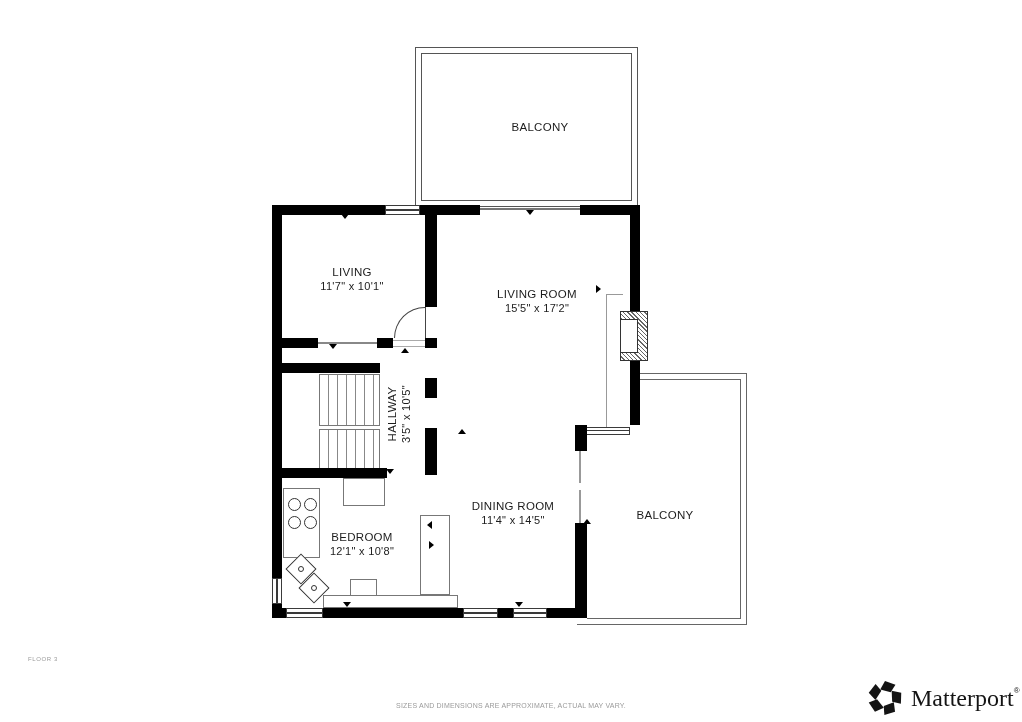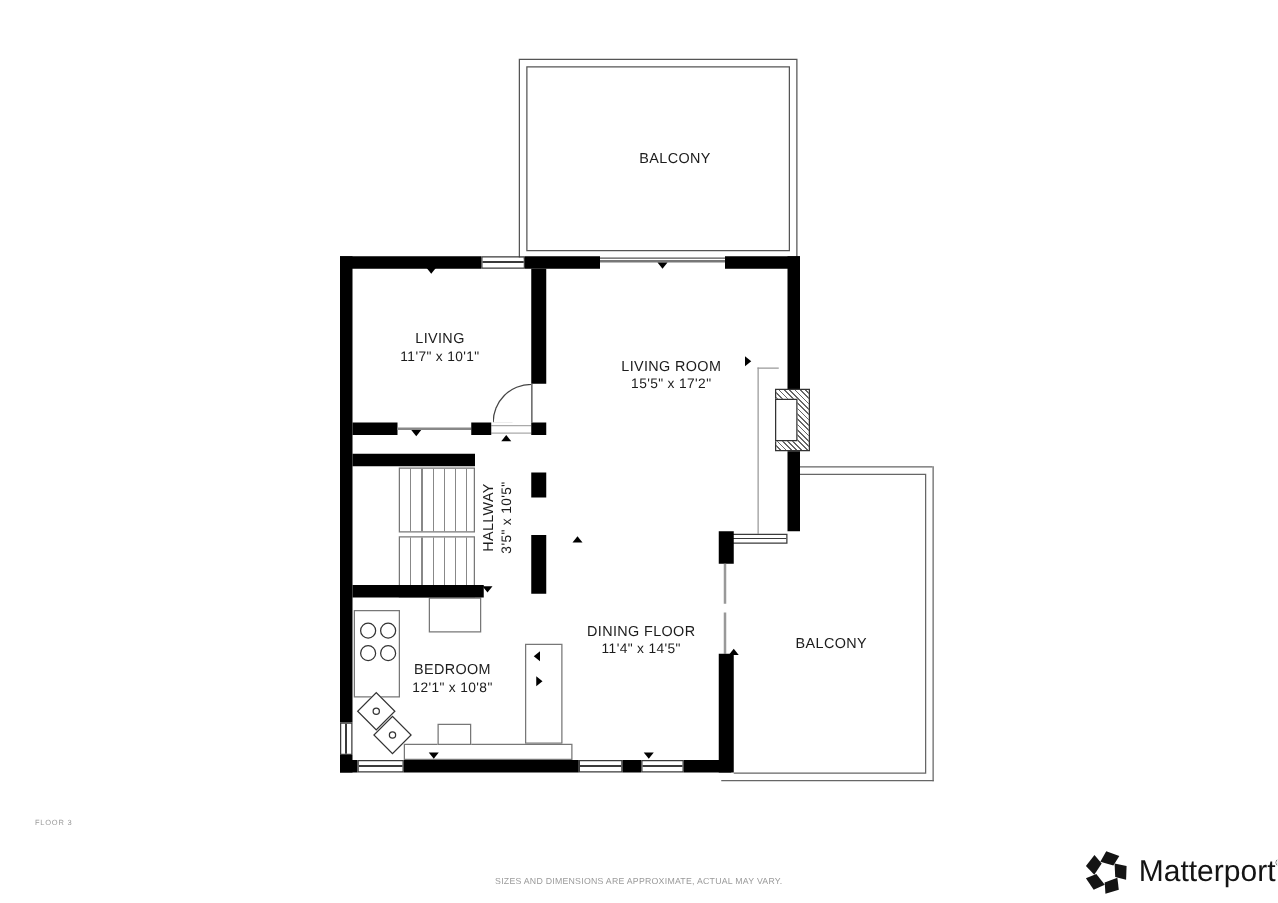--- a/index.html
+++ b/index.html
@@ -44,21 +44,21 @@
     background: #fff; transform: rotate(45deg); }
   .sinkdot { position: absolute; width: 6px; height: 6px; border: 1px solid #333;
     border-radius: 50%; background: #fff; }
   
   .realtor { position: absolute; left: 11px; top: 8px; width: 120px; }
   .realtor-word { margin-top: 8px; font-size: 20px; color: #a2a2a4;
     letter-spacing: 1.5px; font-weight: 400; }
   .realtor-word sup { font-size: 9px; }
   .matterport { position: absolute; left: 866px; top: 679px; display: flex;
     align-items: center; }
-  .mp-word { font-family: Liberation Sans, sans-serif; font-size: 24px; color: #141414;
+  .mp-word { font-family: Liberation Serif, serif; font-size: 24px; color: #141414;
     margin-left: 7px; }
   .mp-reg { font-size: 8px; color: #141414; position: relative; top: -8px; }
   .floor-label { position: absolute; left: 28px; top: 656px; font-size: 6px;
     color: #9a9a9a; letter-spacing: .6px; }
   .disclaimer { position: absolute; left: 0; right: 0; top: 702px; text-align: center;
     font-size: 7px; color: #9a9a9a; letter-spacing: .2px; }
 </style>
 </head>
 <body>
 
@@ -161,21 +161,21 @@
   </div>
   <div class="room-label" style="left:537px;top:301px">
     <div>LIVING ROOM</div>
     <div class="rdims">15'5" x 17'2"</div>
   </div>
   <div class="room-label vertical" style="left:399px;top:414px">
     <div>HALLWAY</div>
     <div class="rdims">3'5" x 10'5"</div>
   </div>
   <div class="room-label" style="left:513px;top:513px">
-    <div>DINING FLOOR</div>
+    <div>DINING ROOM</div>
     <div class="rdims">11'4" x 14'5"</div>
   </div>
   <div class="room-label" style="left:362px;top:544px">
     <div>BEDROOM</div>
     <div class="rdims">12'1" x 10'8"</div>
   </div>
   <div class="room-label" style="left:665px;top:516px">
     <div>BALCONY</div>
   </div>
 

